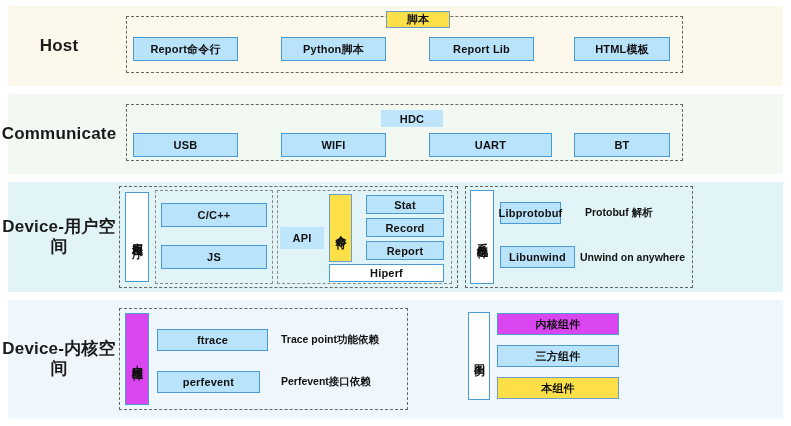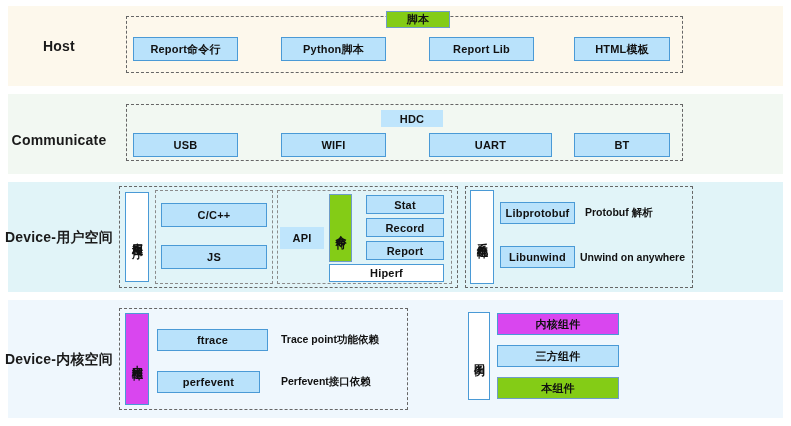--- a/index.html
+++ b/index.html
@@ -30,21 +30,21 @@
   .band-comm        { top: 94px;  height: 80px;  background: #f2f8f2; }
   .band-user        { top: 182px; height: 110px; background: #e1f4f8; }
   .band-kernel      { top: 300px; height: 118px; background: #eff7fd; }
 
   .band-label {
     position: absolute;
     left: 0;
     width: 118px;
     text-align: center;
     font-weight: bold;
-    font-size: 14px;
+    font-size: 17px;
     color: #1a1a1a;
     top: 50%;
     transform: translateY(-50%);
     line-height: 1.2;
     letter-spacing: .2px;
   }
 
   
   .dashed {
     position: absolute;
@@ -72,21 +72,21 @@
   }
   .box-light {
     background: #b9e2fb;
     border: 1.2px solid #4a9ad6;
   }
   .box-lighter {
     background: #bfe5fc;
     border: none;
   }
   .box-dark {
-    background: #84cc16;
+    background: #fde047;
     border: 1.2px solid #6f9cc8;
   }
   .box-white {
     background: #ffffff;
     border: 1.2px solid #4a9ad6;
   }
   .box-gray {
     background: #d946ef;
     border: 1.2px solid #4a9ad6;
   }
@@ -118,21 +118,21 @@
 
   <div class="dashed" style="left:126px; top:16px; width:557px; height:57px;"></div>
   <div class="box box-dark" style="left:386px; top:11px; width:64px; height:17px;">脚本</div>
 
   <div class="box box-light" style="left:133px; top:37px; width:105px; height:24px;">Report命令行</div>
   <div class="box box-light" style="left:281px; top:37px; width:105px; height:24px;">Python脚本</div>
   <div class="box box-light" style="left:429px; top:37px; width:105px; height:24px;">Report Lib</div>
   <div class="box box-light" style="left:574px; top:37px; width:96px; height:24px;">HTML模板</div>
 
   <div class="band band-comm"></div>
-  <div class="band-label" style="top:140px;">Communicate</div>
+  <div class="band-label" style="top:134px;">Communicate</div>
 
   <div class="dashed" style="left:126px; top:104px; width:557px; height:57px;"></div>
   <div class="box box-lighter" style="left:381px; top:110px; width:62px; height:17px;">HDC</div>
 
   <div class="box box-light" style="left:133px; top:133px; width:105px; height:24px;">USB</div>
   <div class="box box-light" style="left:281px; top:133px; width:105px; height:24px;">WIFI</div>
   <div class="box box-light" style="left:429px; top:133px; width:123px; height:24px;">UART</div>
   <div class="box box-light" style="left:574px; top:133px; width:96px; height:24px;">BT</div>
 
   <div class="band band-user"></div>
@@ -154,21 +154,21 @@
 
   <div class="box box-light" style="left:366px; top:195px; width:78px; height:19px;">Stat</div>
   <div class="box box-light" style="left:366px; top:218px; width:78px; height:19px;">Record</div>
   <div class="box box-light" style="left:366px; top:241px; width:78px; height:19px;">Report</div>
 
   <div class="box box-white" style="left:329px; top:264px; width:115px; height:18px;">Hiperf</div>
 
   <div class="dashed" style="left:465px; top:186px; width:228px; height:102px;"></div>
   <div class="box box-white vbox" style="left:470px; top:190px; width:24px; height:94px;">系统组件</div>
 
-  <div class="box box-light" style="left:500px; top:202px; width:75px; height:22px;">Libprotobuf</div>
+  <div class="box box-light" style="left:500px; top:202px; width:61px; height:22px;">Libprotobuf</div>
   <div class="note" style="left:585px; top:202px; height:22px;">Protobuf 解析</div>
 
   <div class="box box-light" style="left:500px; top:246px; width:75px; height:22px;">Libunwind</div>
   <div class="note" style="left:580px; top:246px; height:22px;">Unwind on anywhere</div>
 
   <div class="band band-kernel"></div>
   <div class="band-label" style="top:359px;">Device-内核空间</div>
 
   <div class="dashed" style="left:119px; top:308px; width:289px; height:102px;"></div>
   <div class="box box-gray vbox" style="left:125px; top:313px; width:24px; height:92px;">内核组件</div>

